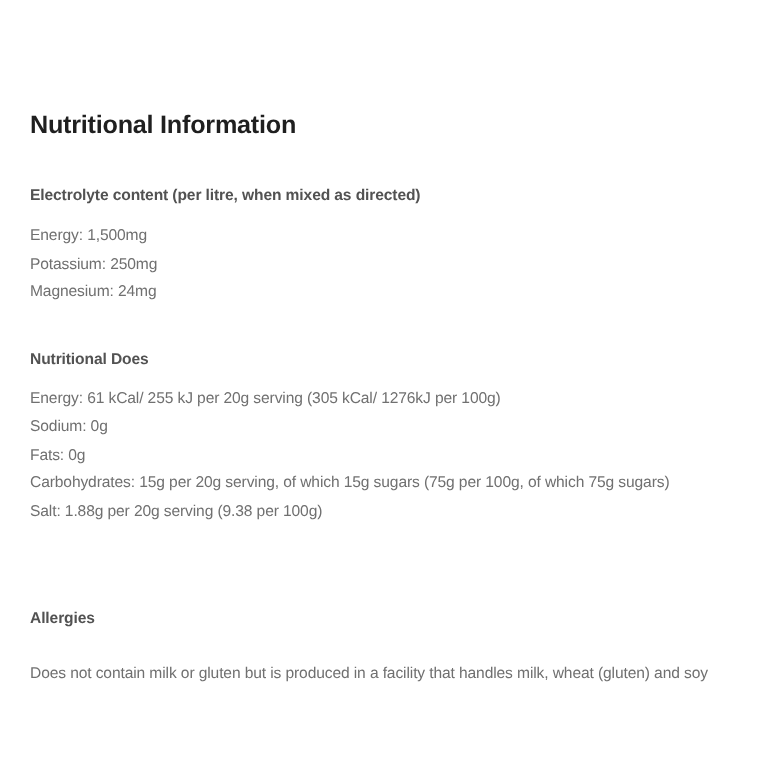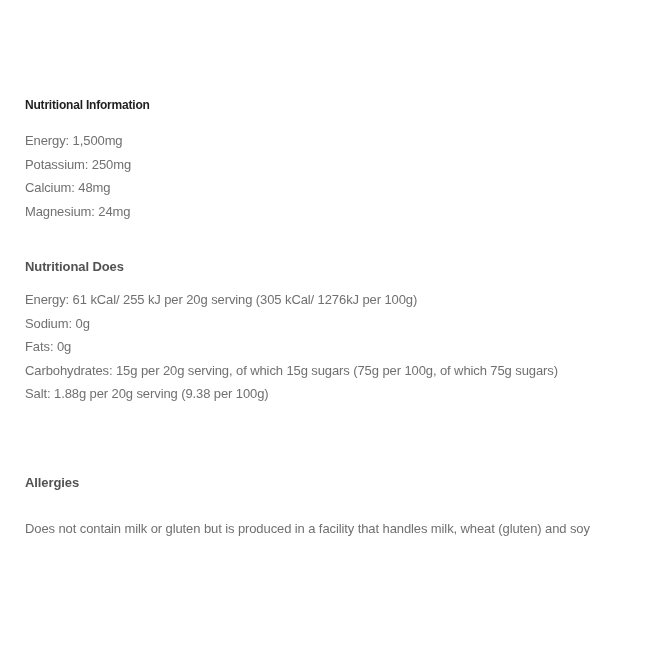--- a/index.html
+++ b/index.html
@@ -13,21 +13,21 @@
     overflow: hidden;
     font-family: "Liberation Sans", sans-serif;
   }
   .page {
     padding: 0 25px;
     width: 600px;
   }
   .title {
     margin: 0;
     padding-top: 93px;
-    font-size: 12px;
+    font-size: 21px;
     line-height: 24px;
     font-weight: 700;
     letter-spacing: -0.2px;
     color: #1f1f1f;
   }
   section {
     margin: 0;
     padding: 0;
   }
   .heading {
@@ -53,23 +53,23 @@
   .line.allergy { margin-top: 27px; margin-bottom: 0; }
 </style>
 </head>
 <body>
 
 <main class="page">
 
   <h1 class="title">Nutritional Information</h1>
 
   <section>
+    <h2 class="heading s1">Electrolyte content (per litre, when mixed as directed)</h2>
     <p class="line first">Energy: 1,500mg</p>
     <p class="line">Potassium: 250mg</p>
-    <p class="line">Calcium: 48mg</p>
     <p class="line">Magnesium: 24mg</p>
   </section>
 
   <section>
     <h2 class="heading s2">Nutritional Does</h2>
     <p class="line first">Energy: 61 kCal/ 255 kJ per 20g serving (305 kCal/ 1276kJ per 100g)</p>
     <p class="line">Sodium: 0g</p>
     <p class="line">Fats: 0g</p>
     <p class="line">Carbohydrates: 15g per 20g serving, of which 15g sugars (75g per 100g, of which 75g sugars)</p>
     <p class="line">Salt: 1.88g per 20g serving (9.38 per 100g)</p>

